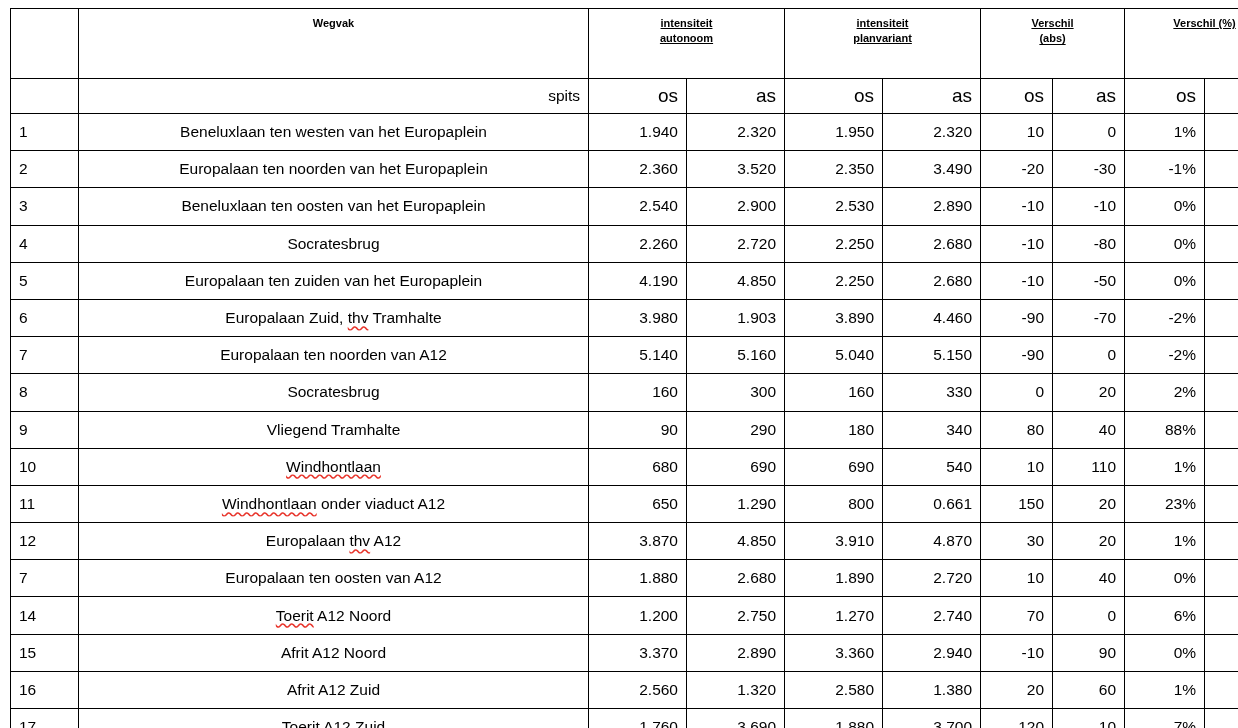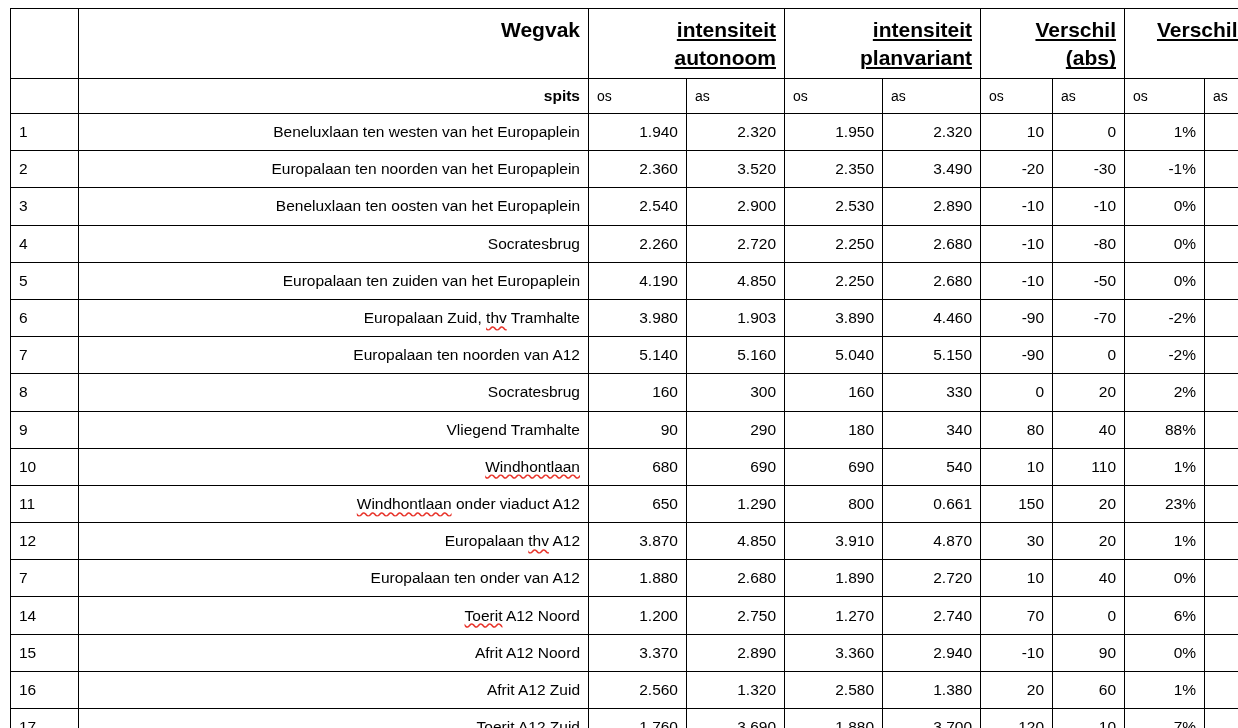--- a/index.html
+++ b/index.html
@@ -45,44 +45,44 @@
   col.c-idx    { width: 68px;  }
   col.c-name   { width: 510px; }
   col.c-num-w  { width: 98px;  }
   col.c-small  { width: 72px;  }
   col.c-pct    { width: 80px;  }
 
   
   tr.head-main > td {
     height: 62px;
     font-weight: bold;
-    font-size: 21px;
-    text-align: right;
+    font-size: 11px;
+    text-align: center;
     vertical-align: top;
     padding-top: 7px;
     line-height: 1.32;
   }
   tr.head-sub > td {
     height: 34px;
-    font-size: 14px;
-    text-align: left;
+    font-size: 19px;
+    text-align: right;
   }
   tr.head-sub > td.spits-cell {
-    font-weight: bold;
+    font-weight: normal;
     text-align: right;
     font-size: 15.5px;
   }
 
   
   tr.data-row > td {
     height: 36.2px;
     font-size: 15.5px;
   }
   td.idx  { text-align: left; padding-left: 12px; }
-  td.name { text-align: right; padding-left: 12px; }
+  td.name { text-align: center; padding-left: 12px; }
   td.val  { text-align: right; padding-right: 10px; }
 
   
   .sp {
     text-decoration: underline wavy #e8352c;
     text-decoration-skip-ink: none;
     text-underline-offset: 2px;
   }
 
   .hdr-line { display: block; text-decoration: underline; }
@@ -277,21 +277,21 @@
           <td class="val">4.850</td>
           <td class="val">3.910</td>
           <td class="val">4.870</td>
           <td class="val">30</td>
           <td class="val">20</td>
           <td class="val">1%</td>
           <td class="val">0%</td>
         </tr>
         <tr class="data-row">
           <td class="idx">7</td>
-          <td class="name">Europalaan ten onder van A12</td>
+          <td class="name">Europalaan ten oosten van A12</td>
           <td class="val">1.880</td>
           <td class="val">2.680</td>
           <td class="val">1.890</td>
           <td class="val">2.720</td>
           <td class="val">10</td>
           <td class="val">40</td>
           <td class="val">0%</td>
           <td class="val">1%</td>
         </tr>
         <tr class="data-row">

